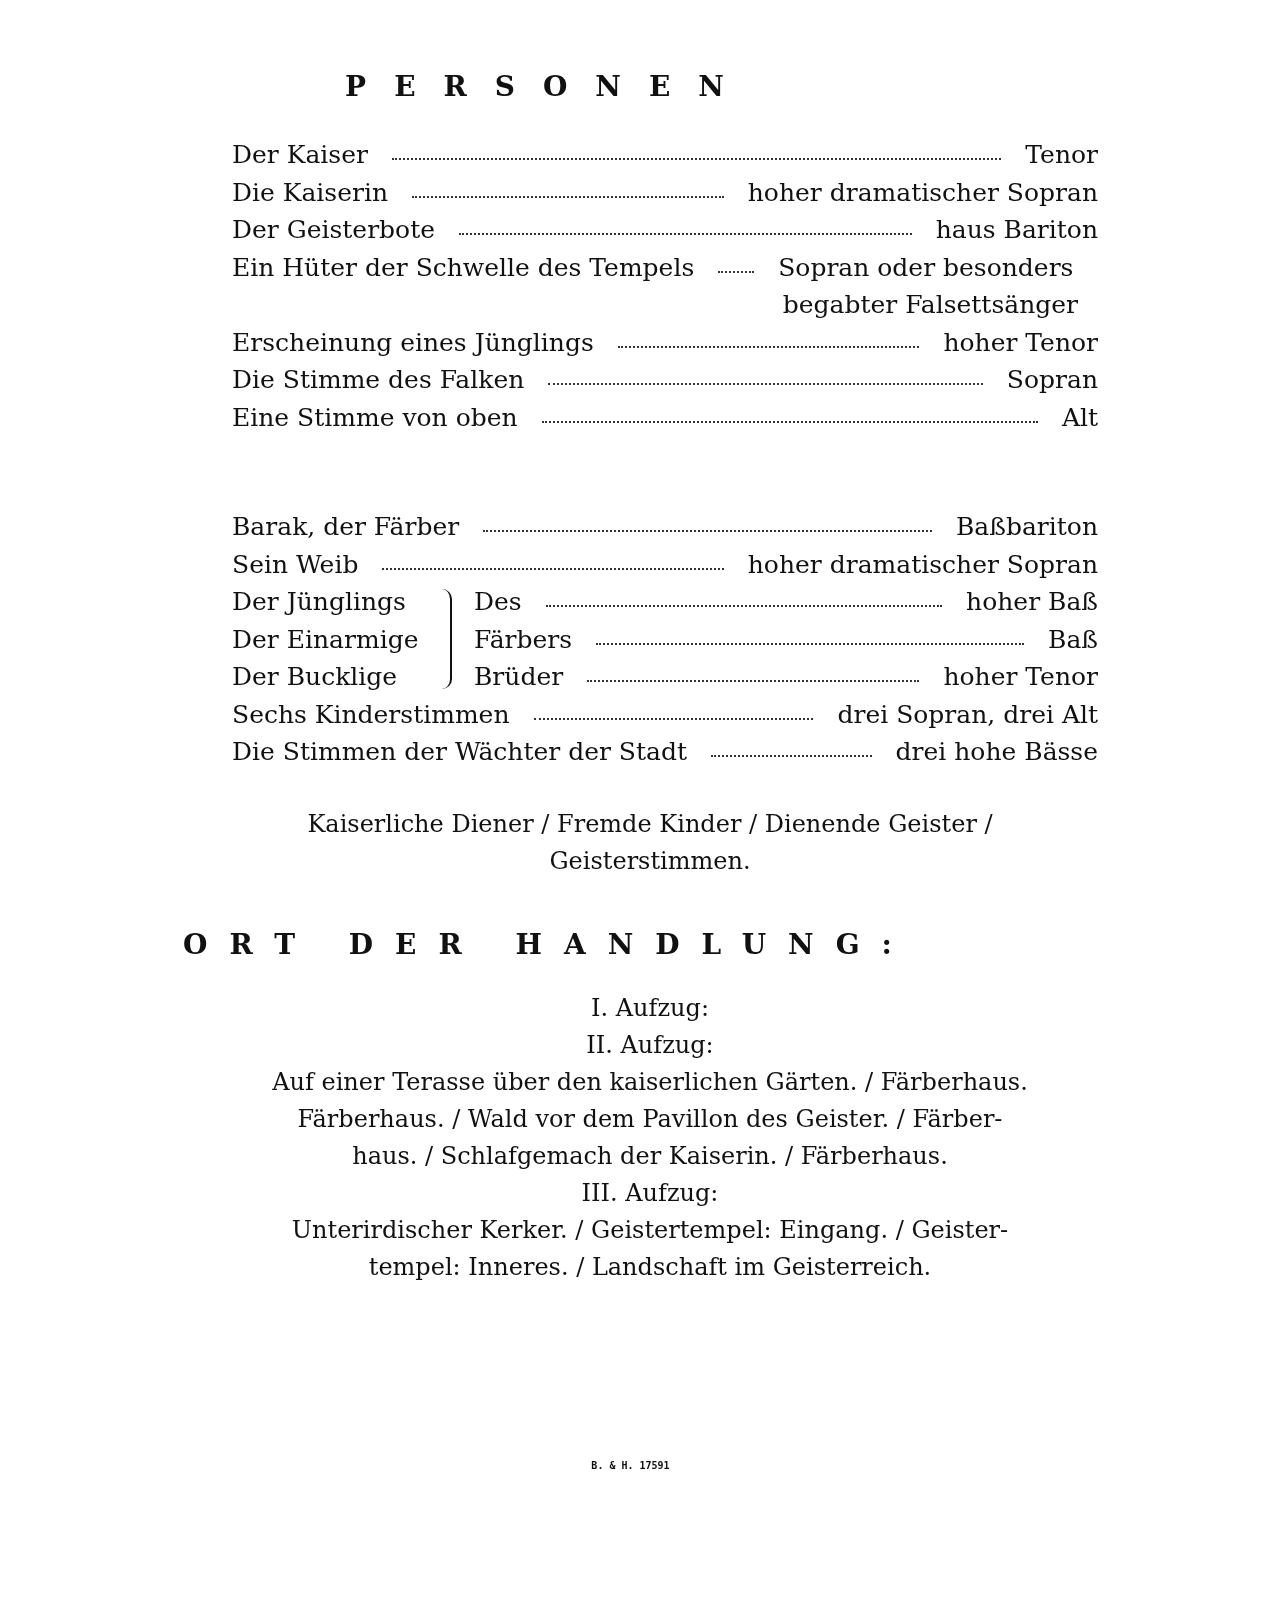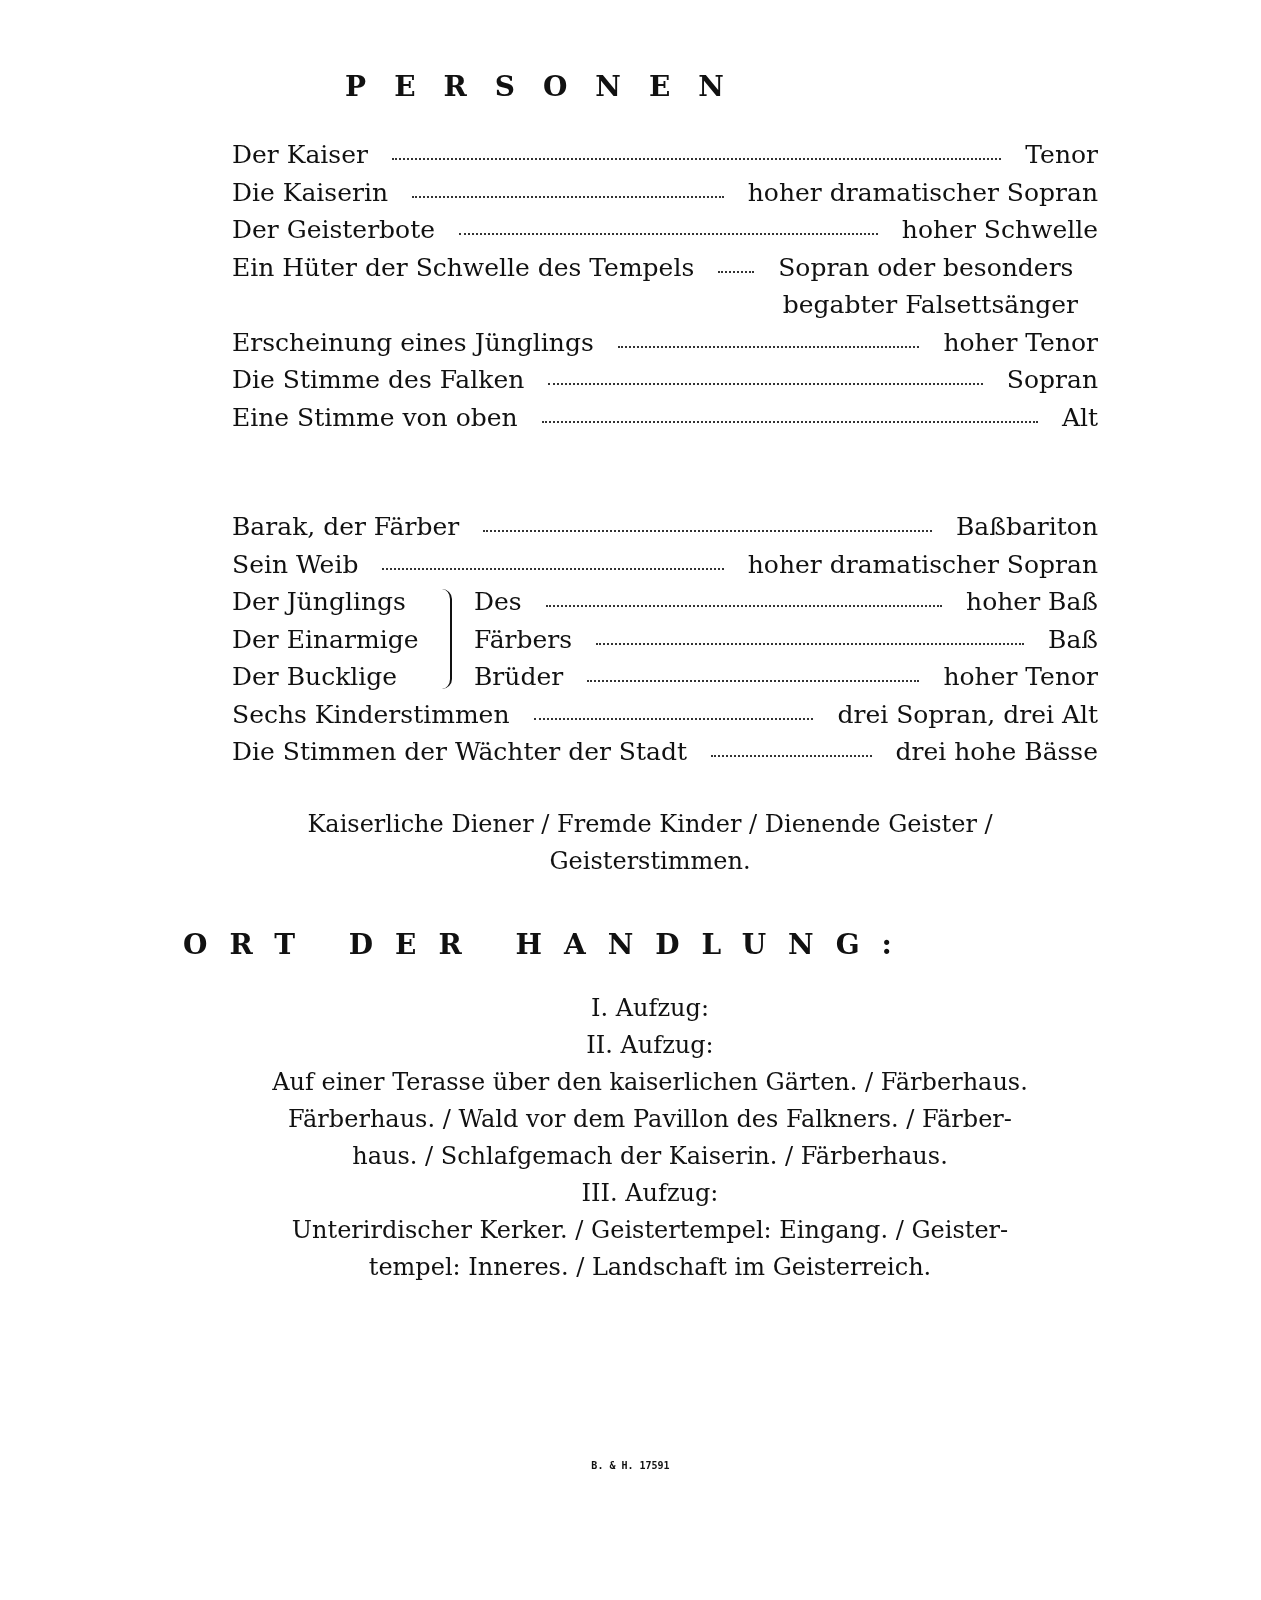--- a/index.html
+++ b/index.html
@@ -54,21 +54,21 @@
       <span class="voice">Tenor</span>
     </div>
   <div class="row">
       <span class="name">Die Kaiserin</span>
       <span class="dots"></span>
       <span class="voice">hoher dramatischer Sopran</span>
     </div>
   <div class="row">
       <span class="name">Der Geisterbote</span>
       <span class="dots"></span>
-      <span class="voice">hoher Schwelle</span>
+      <span class="voice">haus Bariton</span>
     </div>
   <div class="row">
       <span class="name">Ein Hüter der Schwelle des Tempels</span>
       <span class="dots" style="flex:0 0 36px;"></span>
       <span class="voice">Sopran oder besonders</span>
     </div>
   <div class="row cont">
       <span class="voice">begabter Falsettsänger</span>
     </div>
   <div class="row">
@@ -142,20 +142,20 @@
   <div>Kaiserliche Diener / Fremde Kinder / Dienende Geister /</div>
   <div>Geisterstimmen.</div>
 </div>
 
 <div class="title" style="top:928px; letter-spacing:22px;">ORT DER HANDLUNG:</div>
 
 <div class="center-block" style="top:990px; left:180px; width:940px;">
   <div>I. Aufzug:</div>
   <div>II. Aufzug:</div>
   <div>Auf einer Terasse über den kaiserlichen Gärten. / Färberhaus.</div>
-  <div>Färberhaus. / Wald vor dem Pavillon des Falkners. / Färber-</div>
+  <div>Färberhaus. / Wald vor dem Pavillon des Geister. / Färber-</div>
   <div>haus. / Schlafgemach der Kaiserin. / Färberhaus.</div>
   <div>III. Aufzug:</div>
   <div>Unterirdischer Kerker. / Geistertempel: Eingang. / Geister-</div>
   <div>tempel: Inneres. / Landschaft im Geisterreich.</div>
 </div>
 
 <div class="footer">B. &amp; H. 17591</div>
 
 </body></html>

